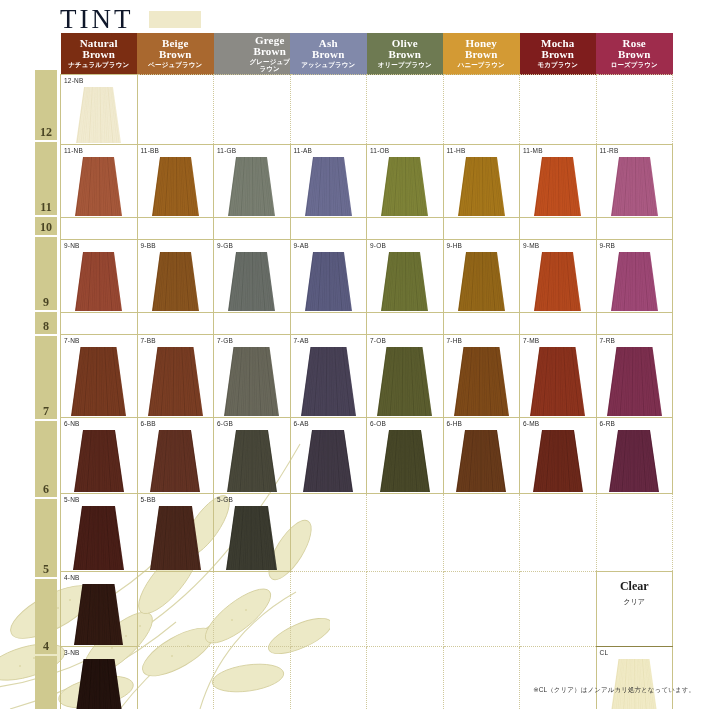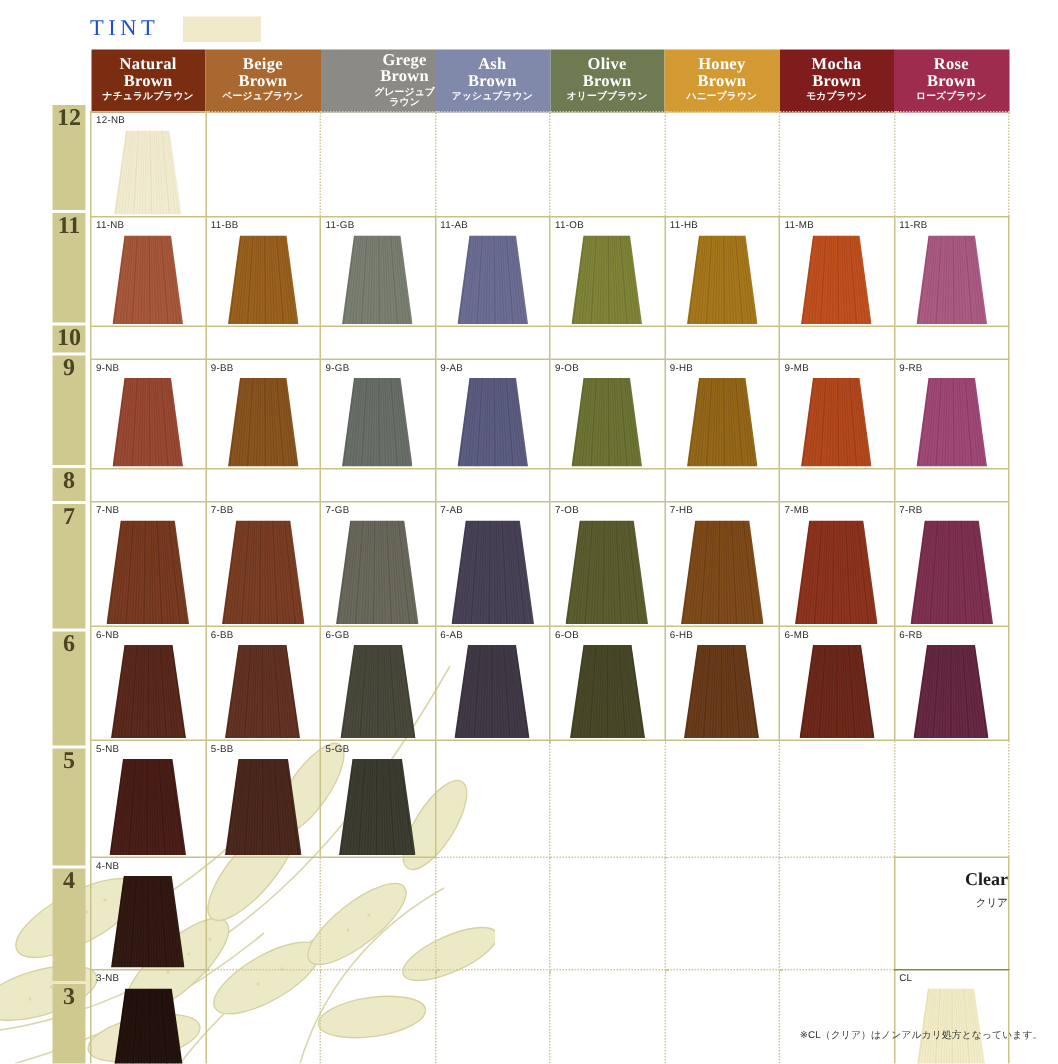--- a/index.html
+++ b/index.html
@@ -5,22 +5,22 @@
   html,body{margin:0;padding:0;background:#ffffff;}
   body{width:705px;height:709px;position:relative;overflow:hidden;
        font-family:"Liberation Sans","DejaVu Sans",sans-serif;color:#1a1a1a;}
 
   
   #watermark{position:absolute;left:0;top:430px;width:330px;height:279px;
              pointer-events:none;opacity:.95;}
 
   
   #title-row{position:absolute;left:60px;top:6px;height:26px;display:flex;align-items:center;}
-  #title-text{font-family:"Liberation Serif","DejaVu Serif",serif;font-size:15px;
-              letter-spacing:3px;color:#1d4ed8;}
+  #title-text{font-family:"Liberation Serif","DejaVu Serif",serif;font-size:27px;
+              letter-spacing:3px;color:#0f172a;}
   #title-swatch{width:52px;height:17px;background:#efe9c9;margin-left:16px;}
 
   
   #chart{position:absolute;left:60px;top:33px;width:612px;}
   table{border-collapse:collapse;table-layout:fixed;width:612px;}
   col.brand{width:76.5px;}
 
   thead th{height:41px;padding:0;border:none;color:#ffffff;text-align:center;vertical-align:middle;
            line-height:1;margin-top:32px;}
   .hd-en{font-family:"Liberation Serif","DejaVu Serif",serif;font-weight:bold;font-size:11px;
@@ -31,29 +31,29 @@
   td.filled{border:1px solid #c9c288;}
   td.empty{border:1px dotted #cfc89a;}
 
   .code{position:absolute;left:3px;top:2px;font-size:6.5px;color:#2a2a2a;letter-spacing:.2px;
         font-family:"Liberation Sans","DejaVu Sans",sans-serif;}
 
   .swatch-wrap{position:absolute;left:0;right:0;bottom:1px;display:flex;justify-content:center;}
   .swatch{display:block;}
 
   
-  .clear-head{border:1px solid #c9c288;border-bottom:1px solid #8d8445;text-align:right;}
+  .clear-head{border:1px solid #c9c288;border-bottom:1px solid #8d8445;text-align:center;}
   .clear-en{font-family:"Liberation Serif","DejaVu Serif",serif;font-weight:bold;font-size:12px;
             color:#1c1c1c;display:block;margin-top:7px;}
   .clear-jp{display:block;font-size:7px;color:#2a2a2a;margin-top:3px;}
 
   
   #rail{position:absolute;left:35px;top:70px;width:22px;}
-  .rail-cell{position:relative;width:22px;display:flex;align-items:flex-start;justify-content:center;
-             color:#4a4524;font-family:"Liberation Serif","DejaVu Serif",serif;font-weight:bold;font-size:16px;}
+  .rail-cell{position:relative;width:22px;display:flex;align-items:flex-end;justify-content:center;
+             color:#4a4524;font-family:"Liberation Serif","DejaVu Serif",serif;font-weight:bold;font-size:12px;}
   .rail-on{background:#cfc98f;}
 
   
   #footnote{position:absolute;right:10px;top:686px;font-size:6.5px;color:#333;letter-spacing:.1px;}
 </style>
 </head>
 <body>
 
 <svg id="watermark" viewBox="0 0 330 279" xmlns="http://www.w3.org/2000/svg">
   <g fill="none" stroke="#d9d5a8" stroke-width="1.1">

